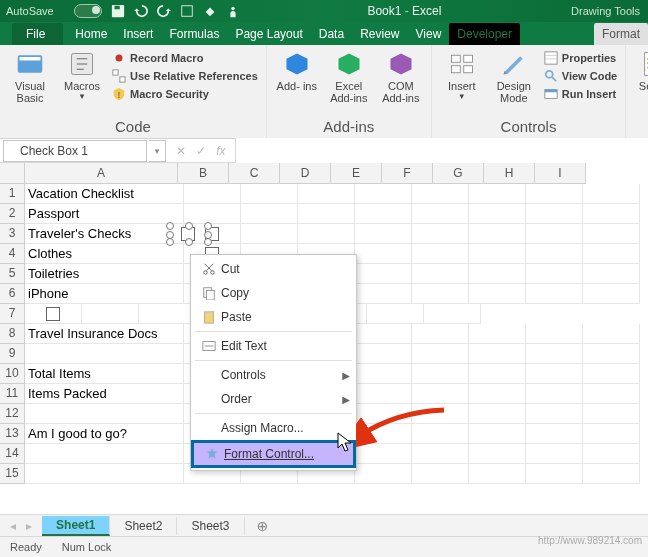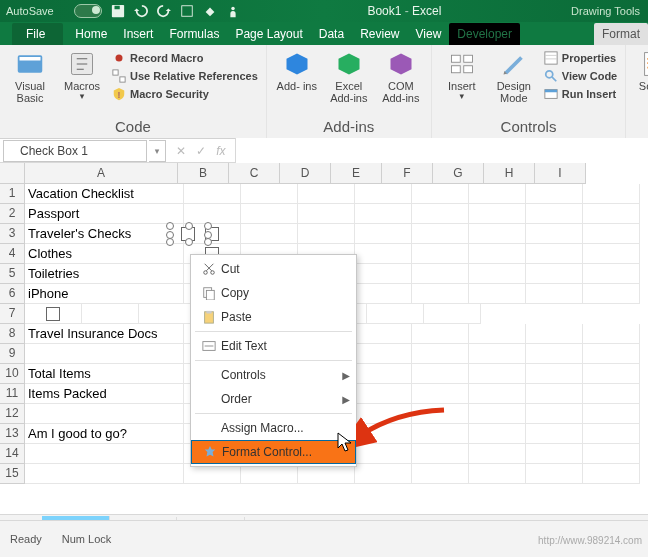--- a/index.html
+++ b/index.html
@@ -310,23 +310,24 @@
       font-size: 12px;
       padding: 2px 0;
     }
     .cm-item {
       display: flex;
       align-items: center;
       height: 24px;
       padding: 0 6px;
     }
     .cm-item.hover {
-      background: #f97316;
-      border: 1px solid #0369a1;
+      background: #c4b5fd;
+      border: 3px solid #0369a1;
       height: 22px;
+      text-decoration: underline;
     }
     .cm-iconcol {
       width: 24px;
       display: flex;
       justify-content: center;
     }
     .cm-iconcol svg { width: 14px; height: 14px; }
     .cm-label {
       flex: 1;
       color: #333;
@@ -400,21 +401,21 @@
       left: 0;
       right: 0;
       height: 20px;
       background: #f3f3f3;
       border-top: 1px solid #d8d8d8;
       display: flex;
       align-items: center;
       font-size: 11px;
       color: #555;
       gap: 20px;
-      padding: 8px 10px;
+      padding: 0 10px;
     }
     .watermark {
       position: absolute;
       bottom: 11px;
       right: 6px;
       font-size: 10px;
       color: #aaa;
       font-family: Arial;
     }
   </style>

